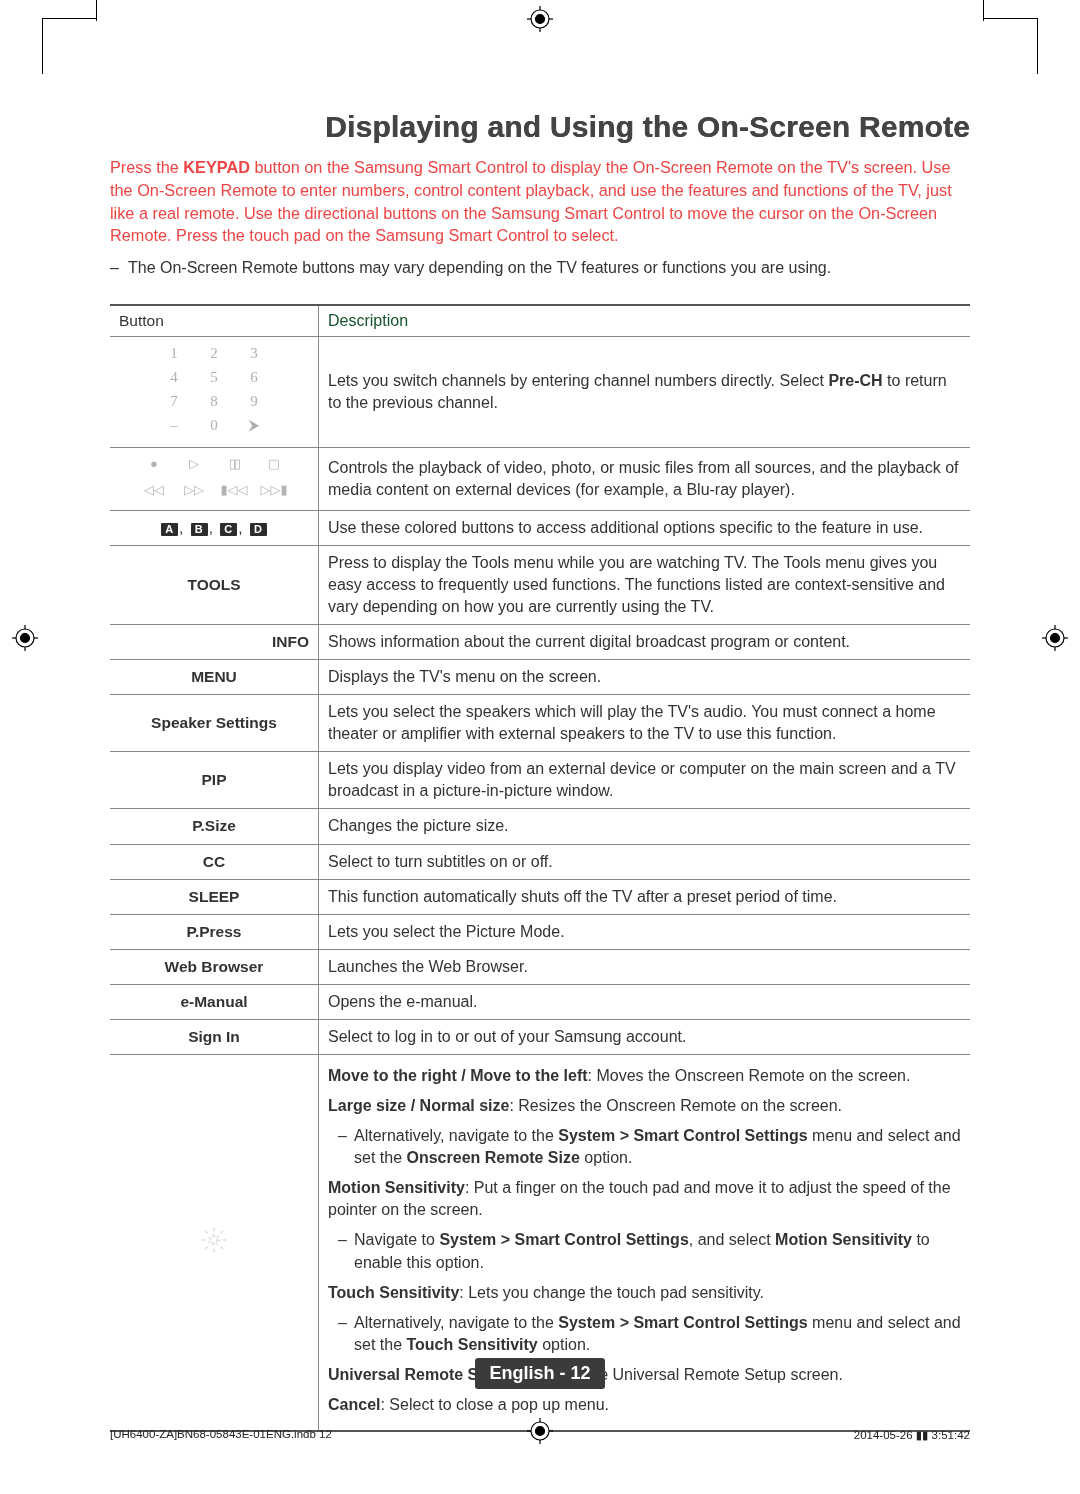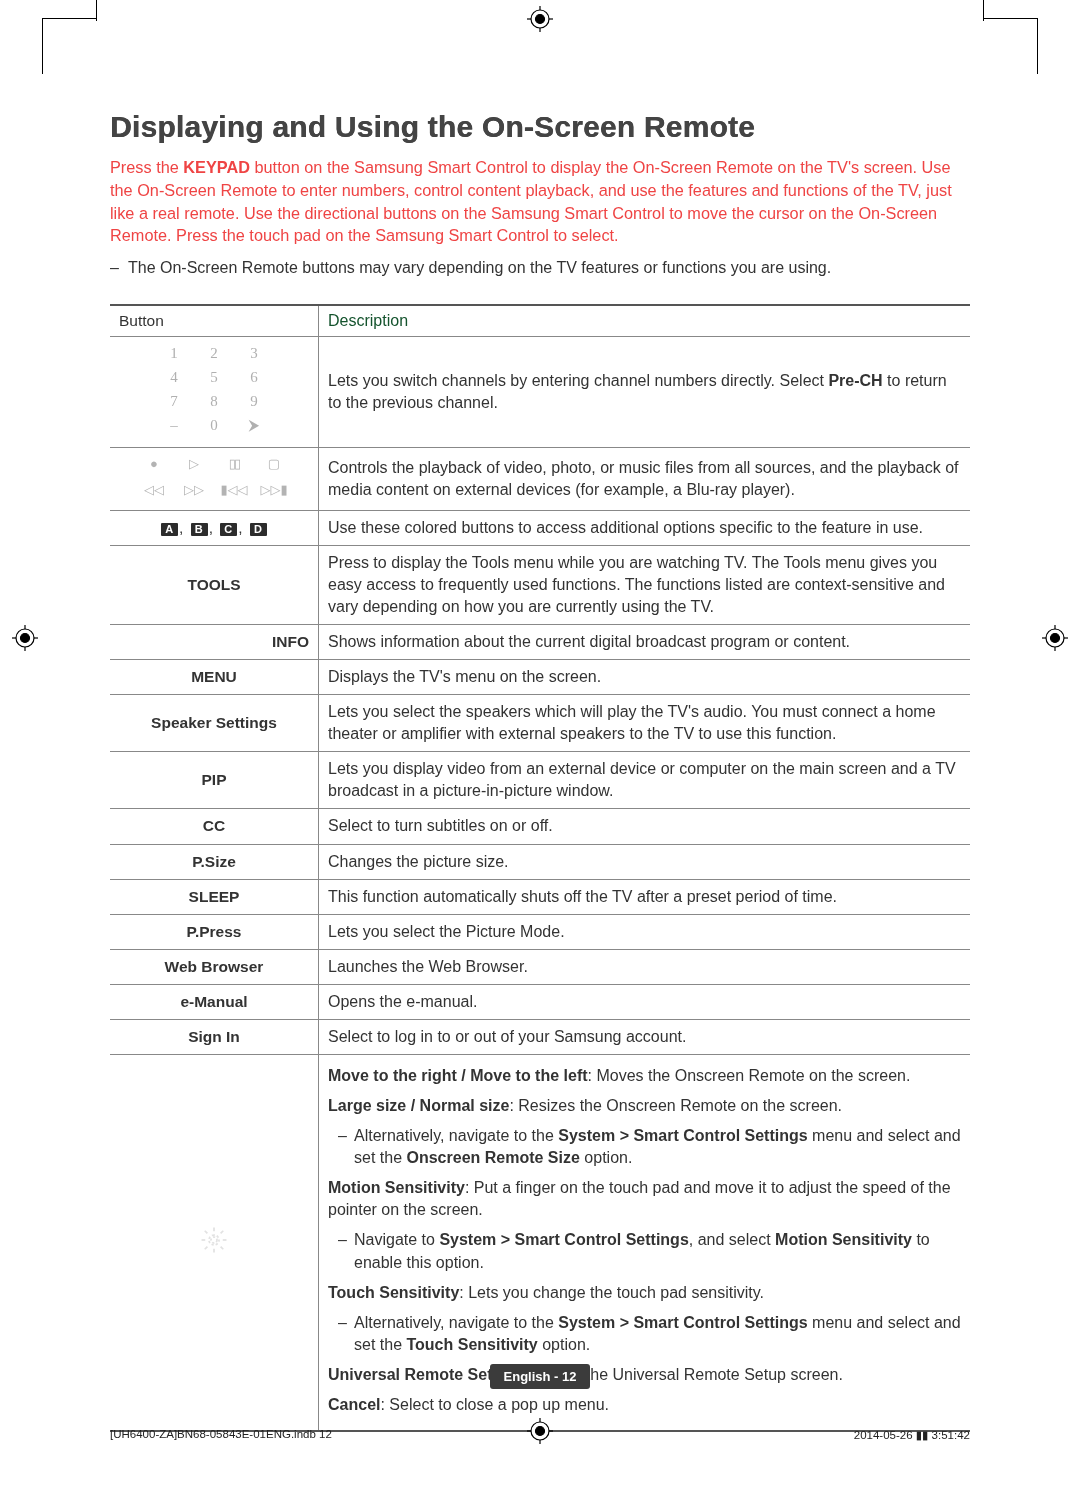--- a/index.html
+++ b/index.html
@@ -18,20 +18,21 @@
     box-sizing: border-box;
   }
 
   h1.heading {
     font-size: 30px;
     font-weight: 600;
     margin: 0 0 12px 0;
     color: #444;
     text-shadow: 0.4px 0 #444;
     letter-spacing: 0.2px;
+    text-align: right;
   }
   p.intro {
     font-size: 16.3px;
     line-height: 1.4;
     margin: 0 0 10px 0;
     color: #ef4444;
   }
   p.intro b { font-weight: 700; }
   ul.note {
     margin: 6px 0 24px 0;
@@ -143,21 +144,21 @@
   .footer {
     position:absolute;
     left:0; right:0;
     bottom: 105px;
     text-align:center;
   }
   .pagebadge {
     display:inline-block;
     background:#3b3b3b;
     color:#fff;
-    font-size:13px;
+    font-size:18px;
     font-weight:600;
     padding:5px 14px;
     border-radius:3px;
   }
   .docfoot {
     position:absolute;
     left:110px; right:110px; bottom:52px;
     display:flex;
     justify-content:space-between;
     font-size:11.5px;
@@ -291,26 +292,26 @@
     </tr>
     <tr>
       <td class="col-btn" style="font-weight:600;">Speaker Settings</td>
       <td class="desc">Lets you select the speakers which will play the TV's audio. You must connect a home theater or amplifier with external speakers to the TV to use this function.</td>
     </tr>
     <tr>
       <td class="col-btn" style="font-weight:600;">PIP</td>
       <td class="desc">Lets you display video from an external device or computer on the main screen and a TV broadcast in a picture-in-picture window.</td>
     </tr>
     <tr>
+      <td class="col-btn" style="font-weight:600;">P.Size</td>
+      <td class="desc">Changes the picture size.</td>
+    </tr>
+    <tr>
       <td class="col-btn" style="font-weight:600;">CC</td>
       <td class="desc">Select to turn subtitles on or off.</td>
-    </tr>
-    <tr>
-      <td class="col-btn" style="font-weight:600;">P.Size</td>
-      <td class="desc">Changes the picture size.</td>
     </tr>
     <tr>
       <td class="col-btn" style="font-weight:600;">SLEEP</td>
       <td class="desc">This function automatically shuts off the TV after a preset period of time.</td>
     </tr>
     <tr>
       <td class="col-btn" style="font-weight:600;">P.Press</td>
       <td class="desc">Lets you select the Picture Mode.</td>
     </tr>
     <tr>

